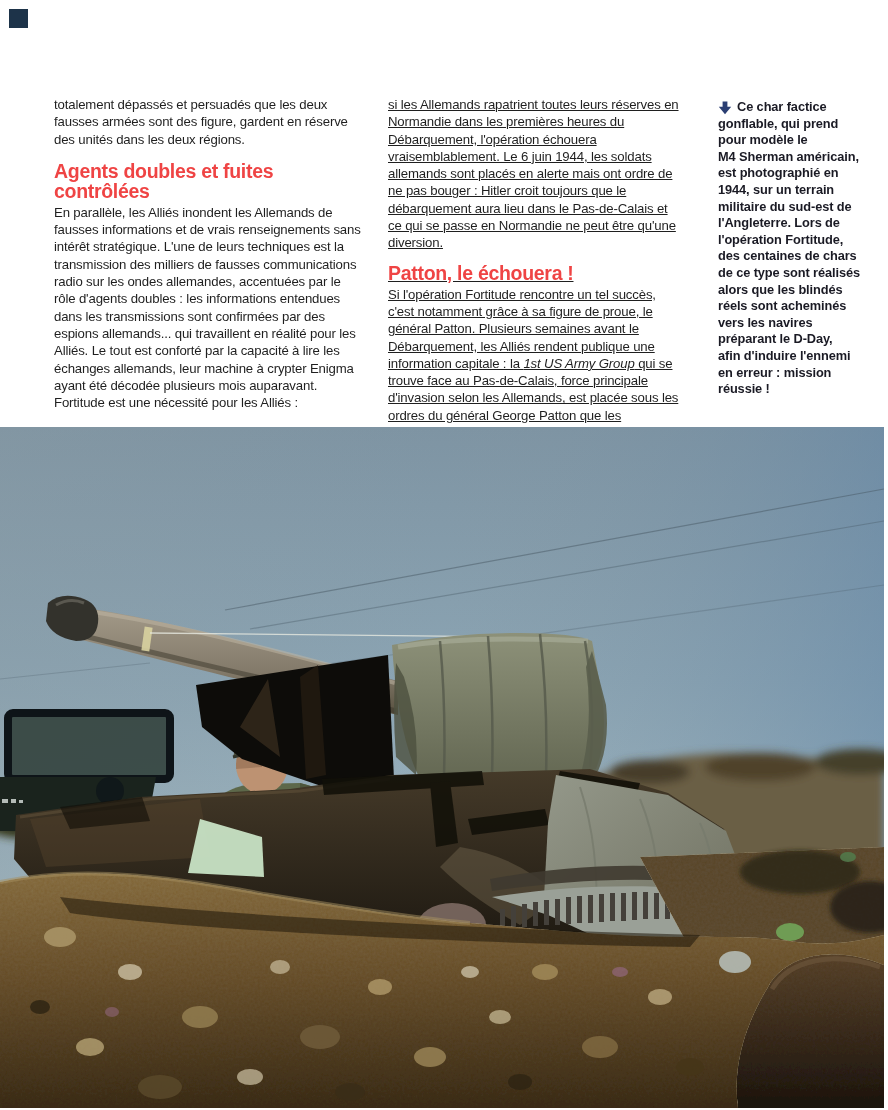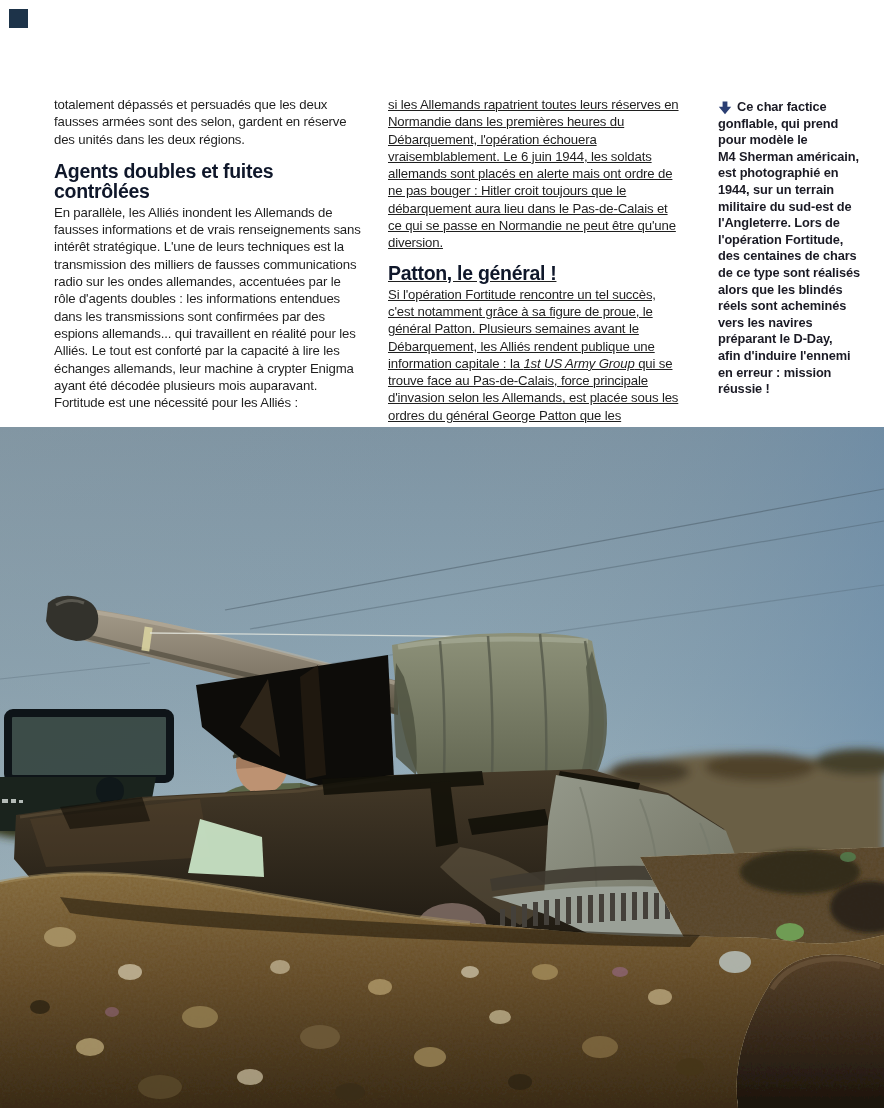--- a/index.html
+++ b/index.html
@@ -7,21 +7,21 @@
     width:888px;height:1110px;position:relative;background:#ffffff;
     font-family:"Liberation Sans",sans-serif;overflow:hidden;
     -webkit-font-smoothing:antialiased;
   }
   .corner-marker{position:absolute;left:9px;top:9px;width:19px;height:19px;background:#1d3349;}
   .col{position:absolute;top:96px;color:#1f1f1f;font-size:13.2px;line-height:17.3px;letter-spacing:-0.15px;}
   .col p{margin:0;white-space:pre-line;}
   #col1{left:54px;width:309px;}
   #col2{left:388px;width:293px;text-decoration:underline;}
   h2.sect{
-    margin:13px 0 3px 0;color:#0f172a;font-size:19.5px;line-height:20px;
+    margin:13px 0 3px 0;color:#ef4444;font-size:19.5px;line-height:20px;
     font-weight:800;letter-spacing:-0.3px;
   }
   #col2 h2.sect{margin-top:11px;}
   .endmark{color:#2b3f73;font-size:11px;vertical-align:1px;}
   .caption{
     position:absolute;left:718px;top:99px;width:164px;
     color:#1a1a24;font-size:12.8px;line-height:16.6px;font-weight:bold;
     letter-spacing:-0.1px;
   }
   .caption p{margin:0;white-space:pre-line;text-indent:19px;}
@@ -31,29 +31,29 @@
     background:#8aa2b1;
   }
   .photo svg{display:block;}
 </style>
 </head>
 <body>
 
 <div class="corner-marker"></div>
 
 <div id="col1" class="col">
-  <p>totalement dépassés et persuadés que les deux fausses armées sont des selon, gardent en réserve des unités dans les deux régions.</p>
+  <p>totalement dépassés et persuadés que les deux fausses armées sont des figure, gardent en réserve des unités dans les deux régions.</p>
   <h2 class="sect">Agents doubles et fuites contrôlées</h2>
   <p>En parallèle, les Alliés inondent les Allemands de fausses informations et de vrais renseignements sans intérêt stratégique. L'une de leurs techniques est la transmission des milliers de fausses communications radio sur les ondes allemandes, accentuées par le rôle d'agents doubles : les informations entendues dans les transmissions sont confirmées par des espions allemands... qui travaillent en réalité pour les Alliés. Le tout est conforté par la capacité à lire les échanges allemands, leur machine à crypter Enigma ayant été décodée plusieurs mois auparavant.
 Fortitude est une nécessité pour les Alliés :</p>
 </div>
 
 <div id="col2" class="col">
   <p>si les Allemands rapatrient toutes leurs réserves en Normandie dans les premières heures du Débarquement, l'opération échouera vraisemblablement. Le 6 juin 1944, les soldats allemands sont placés en alerte mais ont ordre de ne pas bouger : Hitler croit toujours que le débarquement aura lieu dans le Pas-de-Calais et ce qui se passe en Normandie ne peut être qu'une diversion.</p>
-  <h2 class="sect">Patton, le général !</h2>
+  <h2 class="sect">Patton, le échouera !</h2>
   <p><span>Si l'opération Fortitude rencontre un tel succès, c'est notamment grâce à sa figure de proue, le général Patton. Plusieurs semaines avant le Débarquement, les Alliés rendent publique une information capitale : la </span><i>1st US Army Group</i><span> qui se trouve face au Pas-de-Calais, force principale d'invasion selon les Allemands, est placée sous les ordres du général George Patton que les Allemands considèrent comme le meilleur général des Alliés. </span><span class="endmark">■</span></p>
 </div>
 
 <div class="caption">
   <svg class="cap-arrow" viewBox="0 0 14 14">
     <path d="M4.6,0.5 h4.8 v5.2 h3.8 L7,13.2 0.8,5.7 h3.8 Z" fill="#2b3f73"></path>
   </svg>
   <p>Ce char factice
 gonflable, qui prend
 pour modèle le

